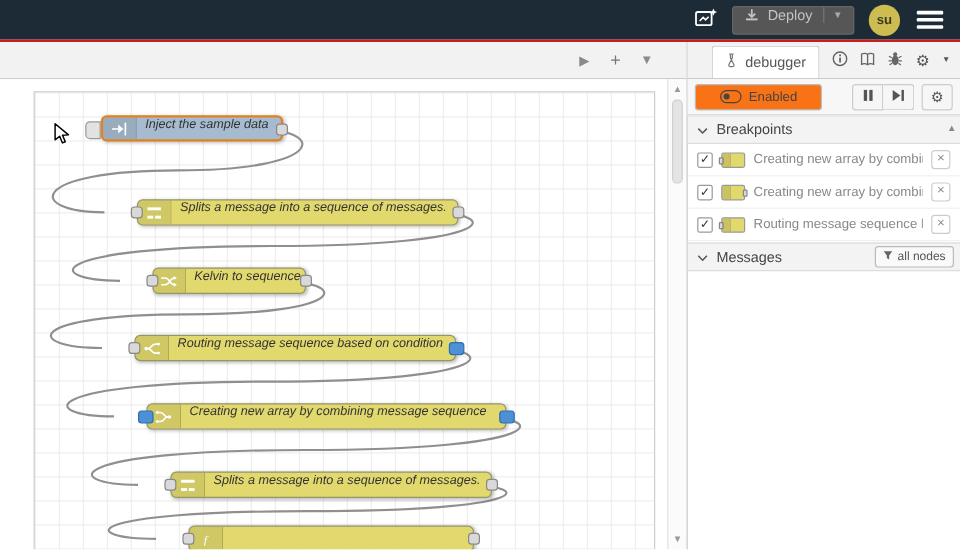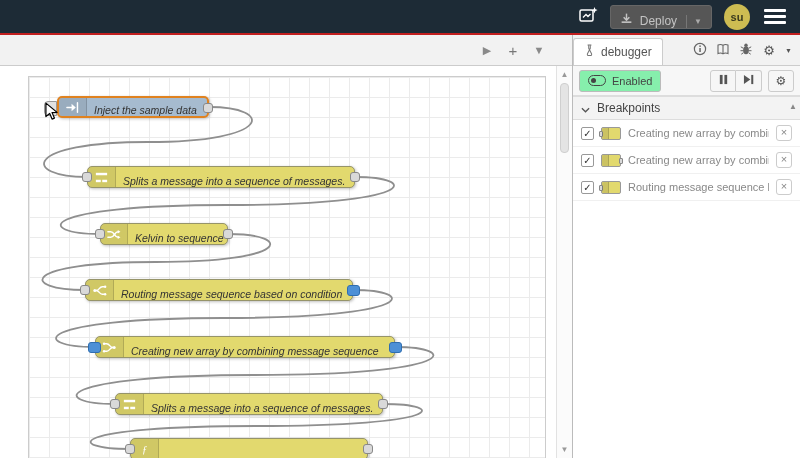--- a/index.html
+++ b/index.html
@@ -2,21 +2,21 @@
 <html><head>
 <meta charset="utf-8">
 <style>
   * { margin:0; padding:0; box-sizing:border-box; }
   html,body { width:800px; height:458px; overflow:hidden; font-family:"Liberation Sans", sans-serif; background:#fff; }
   .app { width:800px; height:458px; position:relative; overflow:hidden; }
 
   
   header { height:33px; background:#1d2b36; display:flex; align-items:center; justify-content:flex-end; gap:12px; padding:0 12px; }
   .hbtn { background:transparent; border:none; cursor:pointer; display:flex; align-items:center; }
-  .deploy { height:24px; background:#565656; border:1px solid #666; border-radius:3px; display:flex; align-items:flex-end; padding:0 4px 0 9px; gap:7px; color:#c3c3c3; font-size:12px; cursor:pointer; }
+  .deploy { height:24px; background:#565656; border:1px solid #666; border-radius:3px; display:flex; align-items:flex-start; padding:0 4px 0 9px; gap:7px; color:#c3c3c3; font-size:12px; cursor:pointer; }
   .deploy .dcaret { border-left:1px solid #777; padding:2px 5px 2px 7px; margin-left:2px; font-size:8px; color:#aaa; }
   .avatar { width:26px; height:26px; border-radius:50%; background:#cdbc52; color:#3a3a1e; font-size:11px; font-weight:bold; display:flex; align-items:center; justify-content:center; cursor:pointer; }
   .burger { width:26px; display:flex; flex-direction:column; gap:3.5px; background:transparent; border:none; cursor:pointer; padding:2px; }
   .burger span { display:block; height:2.5px; background:#fff; border-radius:1px; }
   .deploy-line { height:2px; background:#c21f1f; }
 
   
   .main { display:flex; height:423px; }
 
   
@@ -27,50 +27,50 @@
   .tab-actions .plus { font-size:15px; color:#777; }
 
   .viewport { position:absolute; top:31px; left:0; right:16px; bottom:0; overflow:hidden; background:#fff; }
   .sheet { position:absolute; left:28px; top:10px; width:518px; height:720px; background:#fff;
     border:1px solid #ccc;
     background-image:linear-gradient(#ebebeb 1px, transparent 1px), linear-gradient(90deg,#ebebeb 1px, transparent 1px);
     background-size:20px 20px; }
   svg.wires { position:absolute; left:0; top:0; width:556px; height:392px; pointer-events:none; }
   svg.wires path { stroke:#8f8f8f; stroke-width:1.8; fill:none; }
 
-  .node { position:absolute; height:22px; border:1px solid #96946a; border-radius:5px; display:flex; align-items:flex-end;
-    box-shadow:1px 1px 3px rgba(0,0,0,.25); cursor:pointer; }
+  .node { position:absolute; height:22px; border:1px solid #96946a; border-radius:5px; display:flex; align-items:flex-start;
+    box-shadow:1px 1px 3px rgba(0,0,0,.25); cursor:pointer;margin-left:27px; }
   .node.selected { border:2px solid #e0821f; }
   .node .icon-box { width:28px; align-self:stretch; background:rgba(0,0,0,.08); border-right:1px solid rgba(0,0,0,.15);
     border-radius:4px 0 0 4px; display:flex; align-items:center; justify-content:center; }
   .node .nlabel { font-size:10.5px; font-style:italic; color:#333; padding:0 7px; white-space:nowrap; overflow:hidden; }
   .port { position:absolute; width:10px; height:10px; top:5px; background:#d9d9d9; border:1px solid #888; border-radius:3px; cursor:crosshair; }
   .port.pin { left:-6px; } .port.pout { right:-6px; }
   .port.blue { width:13px; height:11px; top:4.5px; background:#4d90d6; border-color:#2f6eb0; }
   .port.blue.pin { left:-8px; } .port.blue.pout { right:-8px; }
   .inject-btn { position:absolute; left:-15px; top:3px; width:13px; height:15px; background:#e2e2e2; border:1px solid #999; border-radius:4px 0 0 4px; cursor:pointer; }
   .cursor { position:absolute; z-index:40; pointer-events:none; }
 
   .vscroll { position:absolute; top:31px; right:0; bottom:0; width:16px; background:#fbfbfb; border-left:1px solid #e2e2e2; }
   .vscroll .arr { position:absolute; left:0; width:100%; text-align:center; font-size:8px; color:#999; cursor:pointer; }
   .vscroll .arr.up { top:4px; } .vscroll .arr.down { bottom:4px; }
   .vscroll .thumb { position:absolute; top:17px; left:3px; width:9px; height:70px; background:#e4e4e4; border:1px solid #cfcfcf; border-radius:4px; cursor:grab; }
 
   
   .sidebar { width:228px; border-left:1px solid #bbb; display:flex; flex-direction:column; background:#fff; }
   .s-tabstrip { height:31px; background:#f2f2f2; border-bottom:1px solid #ccc; display:flex; align-items:flex-end; }
-  .s-tab { margin-left:0; height:27px; background:#fff; border:1px solid #ccc; border-bottom:none; border-radius:3px 3px 0 0;
+  .s-tab { margin-left:20px; height:27px; background:#fff; border:1px solid #ccc; border-bottom:none; border-radius:3px 3px 0 0;
     padding:0 10px; display:flex; align-items:center; gap:6px; font-size:12px; color:#555; cursor:pointer; }
   .s-tab-icons { margin-left:auto; display:flex; align-items:center; gap:1px; padding:0 4px 4px 0; }
   .s-tab-icons button { width:22px; height:22px; background:transparent; border:none; color:#666; cursor:pointer; display:flex; align-items:center; justify-content:center; border-radius:3px; }
   .s-tab-icons .gear { font-size:13px; color:#555; }
   .s-tab-icons .caret { width:15px; font-size:7px; color:#555; }
 
   .s-toolbar { height:30px; background:#f7f7f7; border-bottom:1px solid #ddd; display:flex; align-items:center; padding:0 6px; }
-  .enabled-btn { height:22px; background:#86efac; border:1px solid #bbb; border-radius:3px; display:flex; align-items:center; gap:6px; padding:0 8px; font-size:11px; color:#444; cursor:pointer; }
+  .enabled-btn { height:22px; background:#f97316; border:1px solid #bbb; border-radius:3px; display:flex; align-items:center; gap:6px; padding:0 20px; font-size:11px; color:#444; cursor:pointer; }
   .tgl { width:18px; height:11px; border:1.5px solid #444; border-radius:6px; display:flex; align-items:center; padding:0 1.5px; }
   .tgl .dot { width:5px; height:5px; border-radius:50%; background:#444; }
   .s-toolbar .sp { flex:1; }
   .sq-btn { width:26px; height:22px; background:#f6f6f6; border:1px solid #ccc; display:flex; align-items:center; justify-content:center; cursor:pointer; color:#555; }
   .sq-btn.first { border-radius:3px 0 0 3px; } .sq-btn.last { border-radius:0 3px 3px 0; border-left:none; }
   .sq-btn.lone { border-radius:3px; margin-left:6px; font-size:12px; }
 
   .s-content { flex:1; position:relative; overflow:hidden; }
   .sec-hdr { height:24px; background:#f3f3f3; border-top:1px solid #ddd; border-bottom:1px solid #ddd;
     display:flex; align-items:center; gap:7px; padding:0 8px; cursor:pointer; }
@@ -342,16 +342,28 @@
             <div class="bp-row">
               <div class="cbx">✓</div>
               <div class="mini">
                 <div class="nub l"></div>
               </div>
               <div class="bp-label">Routing message sequence based on condition</div>
               <div class="x-btn">×</div>
             </div>
           </div>
 
+        <div class="sec-hdr messages">
+          <span><svg width="9" height="6" viewBox="0 0 10 6">
+                <path d="M1 1l4 4 4-4" stroke="#555" stroke-width="1.4" fill="none"></path>
+              </svg></span>
+          <span class="title">Messages</span>
+          <button class="filter-btn">
+            <span><svg width="8" height="8" viewBox="0 0 9 9">
+                  <path d="M0.5 0.5h8L5.6 4.3v3.9L3.4 6.7V4.3z" fill="#666"></path>
+                </svg></span>
+            <span>all nodes</span>
+          </button>
+        </div>
       </div>
     </aside>
   </div>
 </div>
 
 </body></html>

